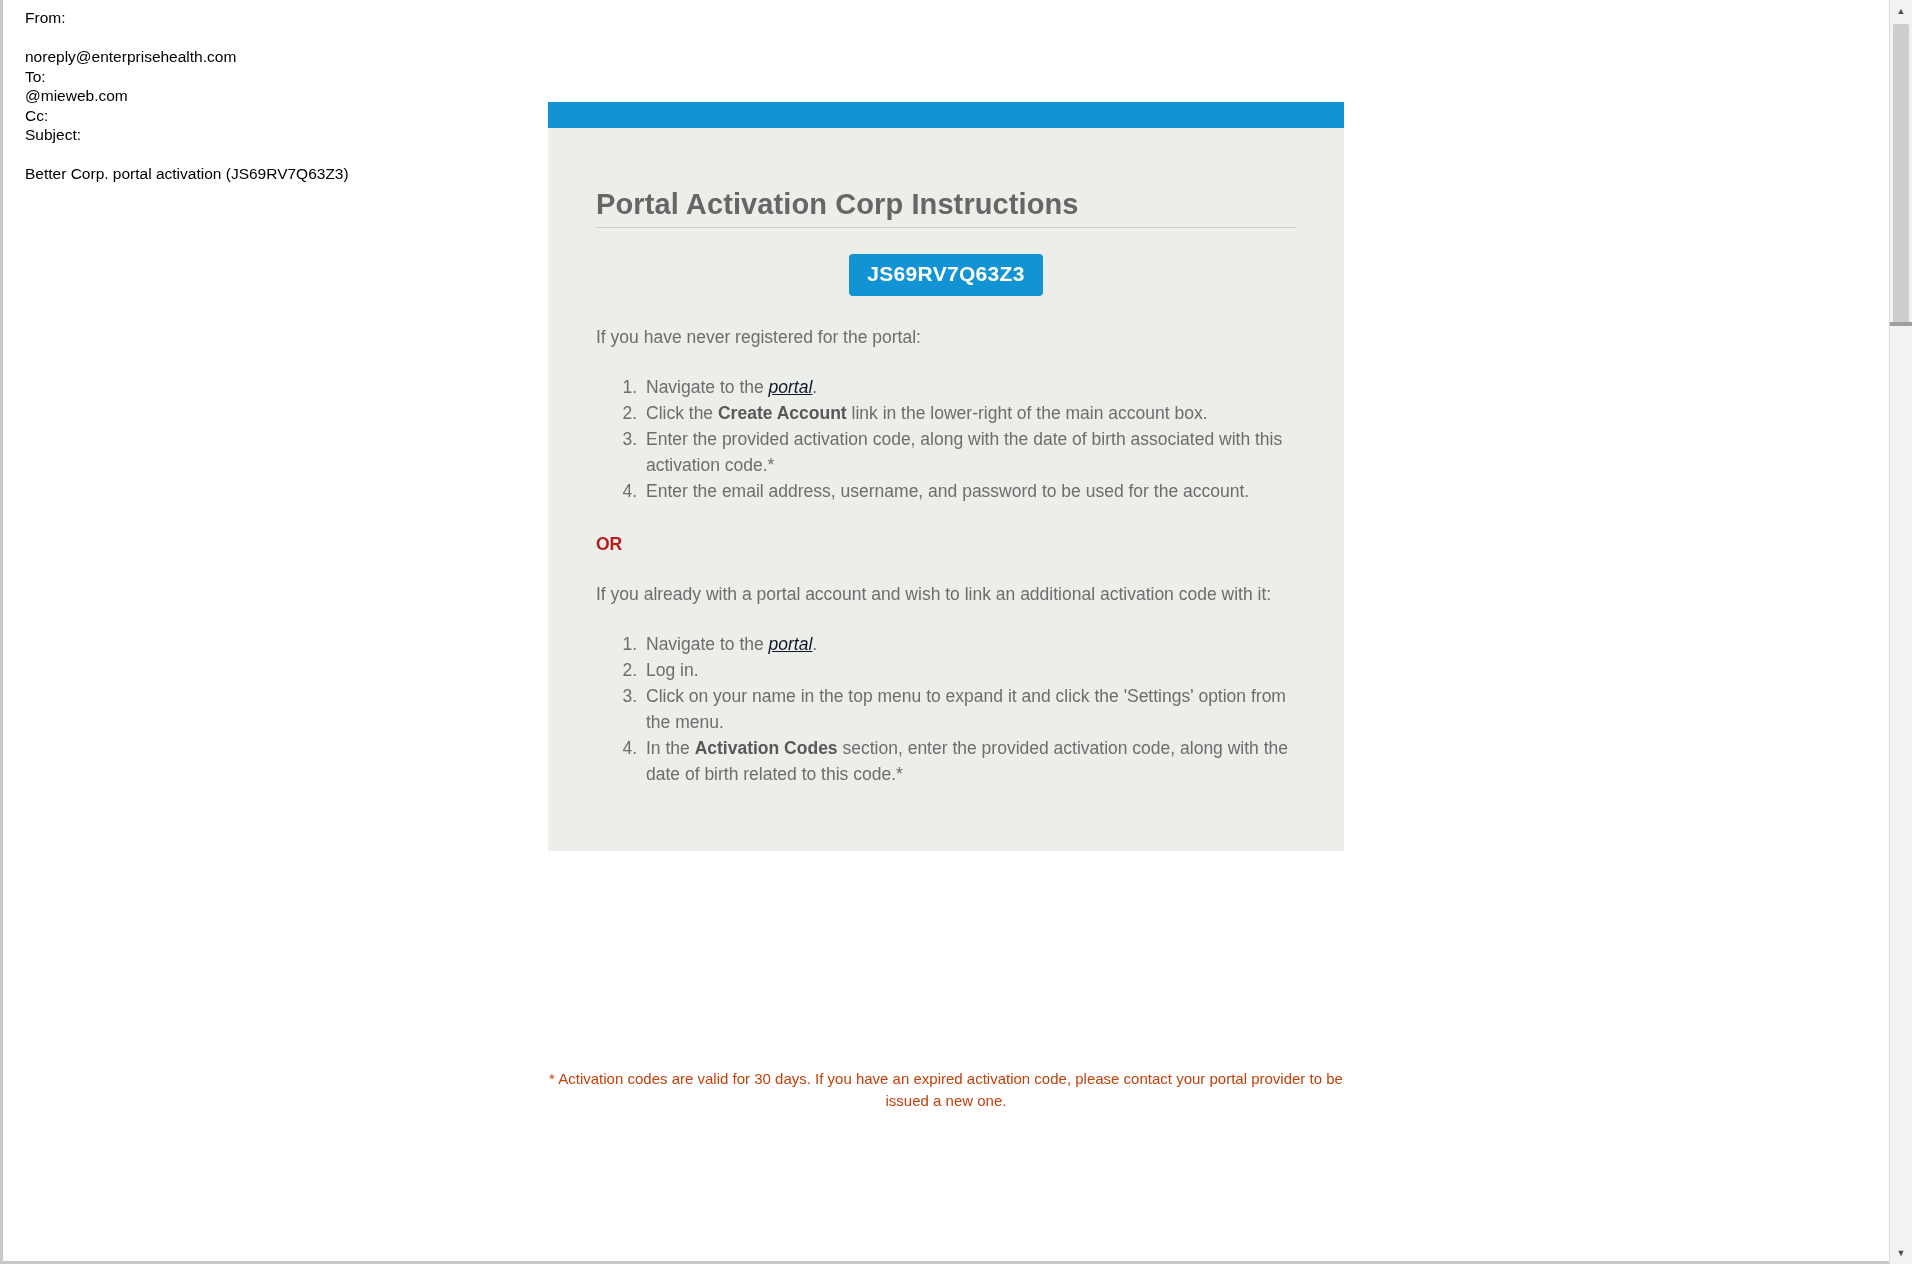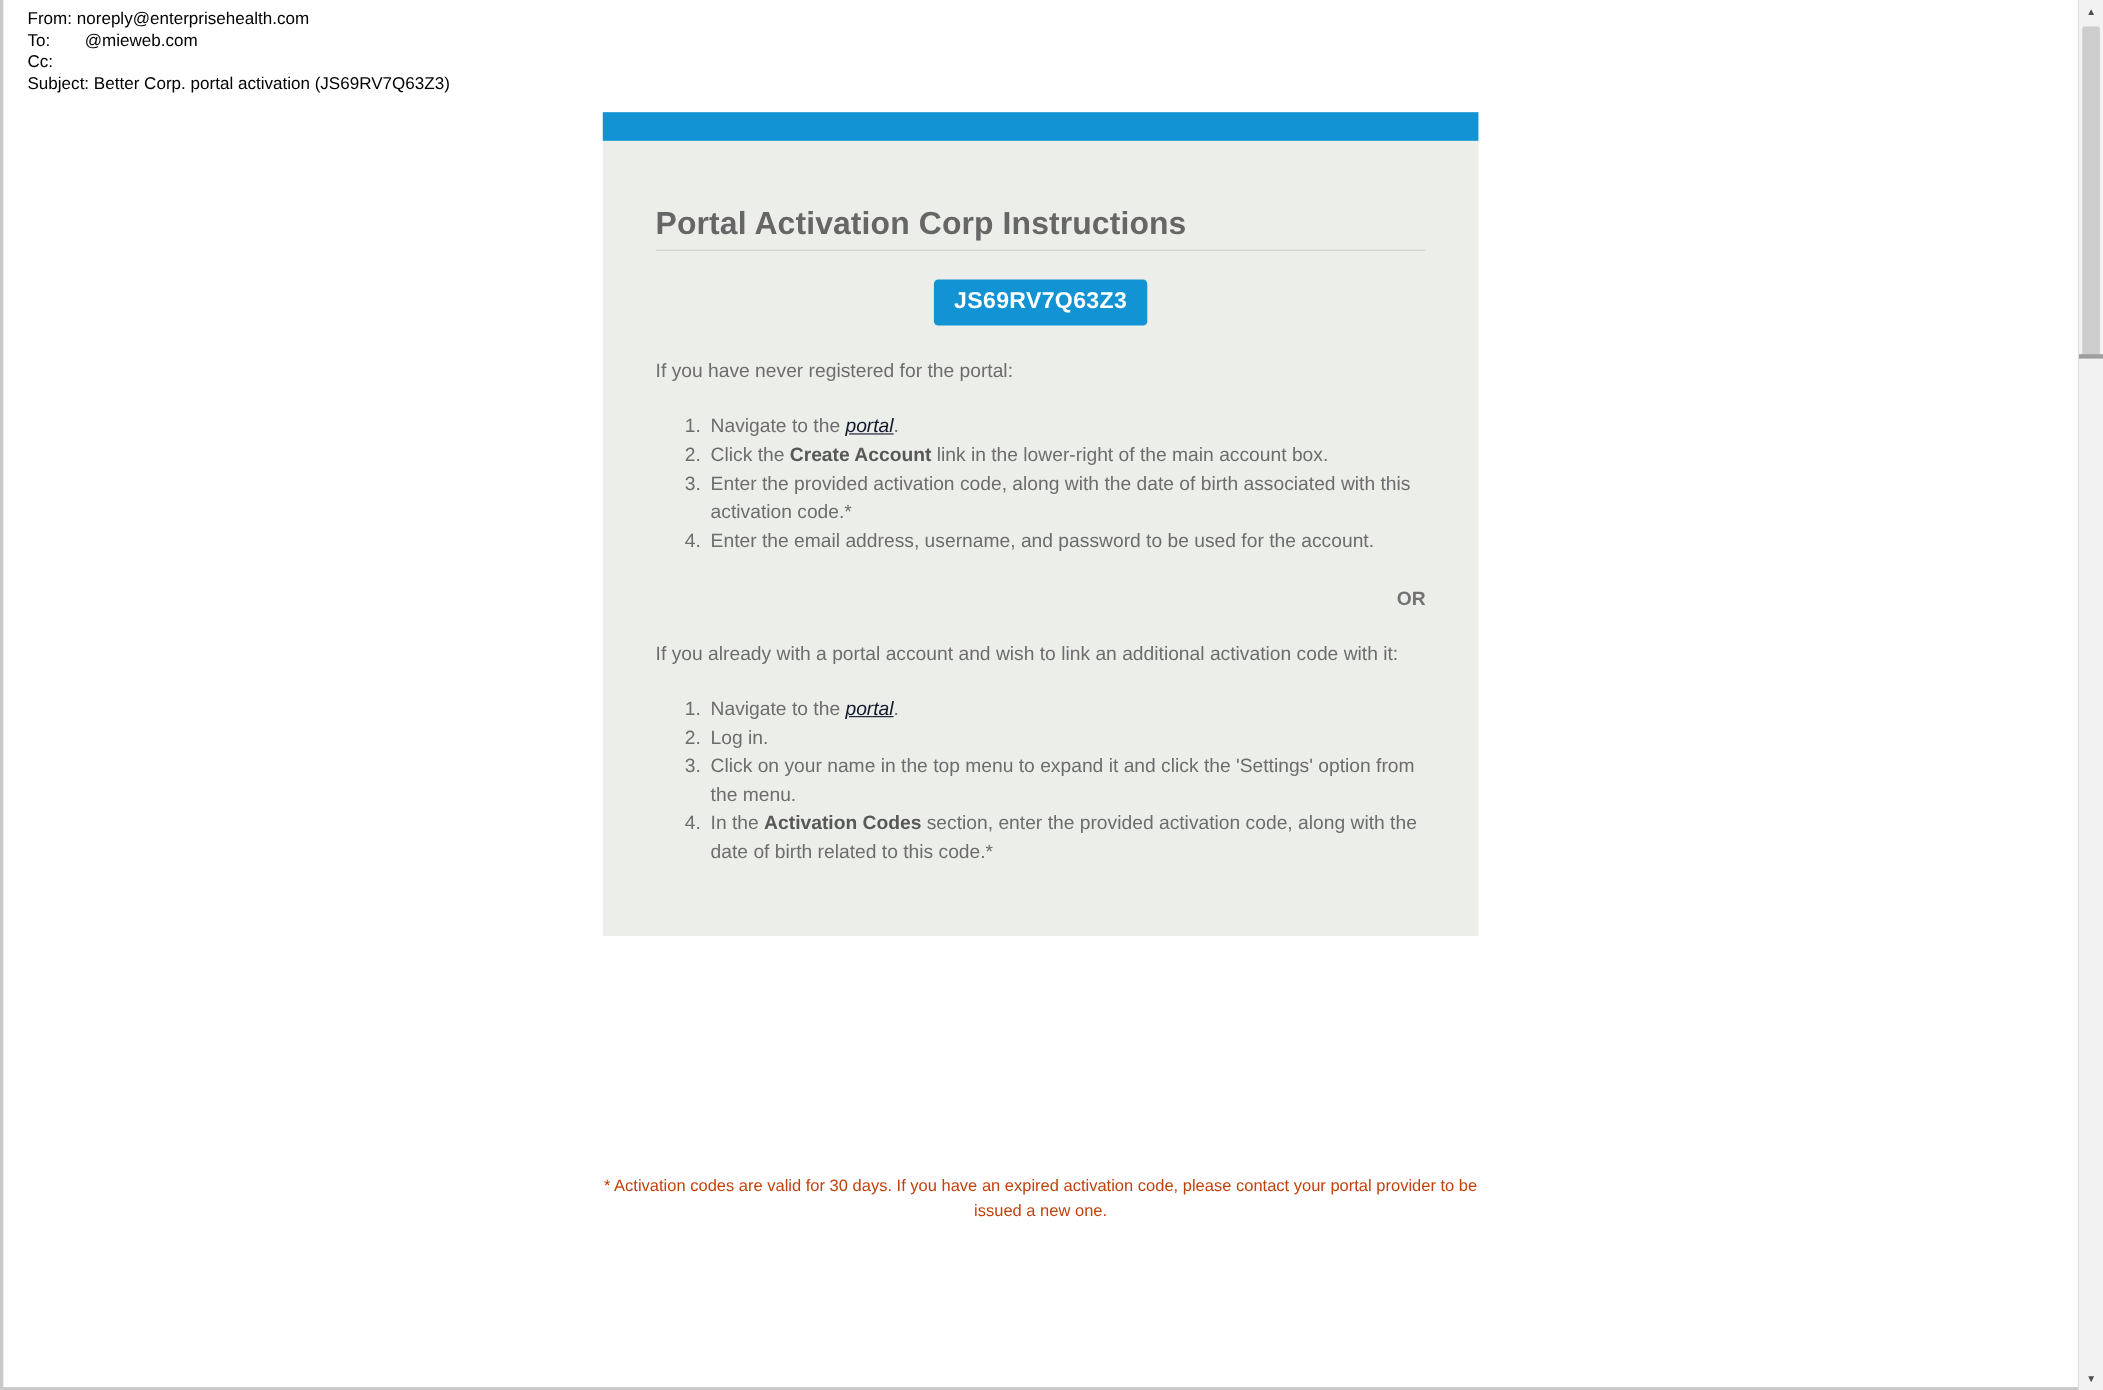--- a/index.html
+++ b/index.html
@@ -76,20 +76,21 @@
     position: absolute;
     left: 22px;
     top: 8px;
     font-size: 15.5px;
     color: #000000;
     line-height: 19.5px;
   }
   .hdr-row {
     display: flex;
     white-space: pre;
+    flex-direction: column;
   }
   .hdr-label {
     display: inline-block;
   }
   .hdr-label.to-cc { width: 52px; }
   .hdr-value { }
 
   
   .card {
     position: absolute;
@@ -154,24 +155,24 @@
     margin-bottom: 0px;
     padding-left: 4px;
   }
   ol.steps li b { color: #585858; }
   a.portal-link {
     color: #0f172a;
     text-decoration: underline;
     font-style: italic;
   }
   .or-divider {
-    text-align: right;
+    text-align: left;
     font-size: 17.5px;
     font-weight: bold;
-    color: #737373;
+    color: #b91c1c;
     margin: 30px 0 26px 0;
   }
 
   
   .footer-note {
     position: absolute;
     left: 545px;
     top: 1068px;
     width: 796px;
     text-align: center;

